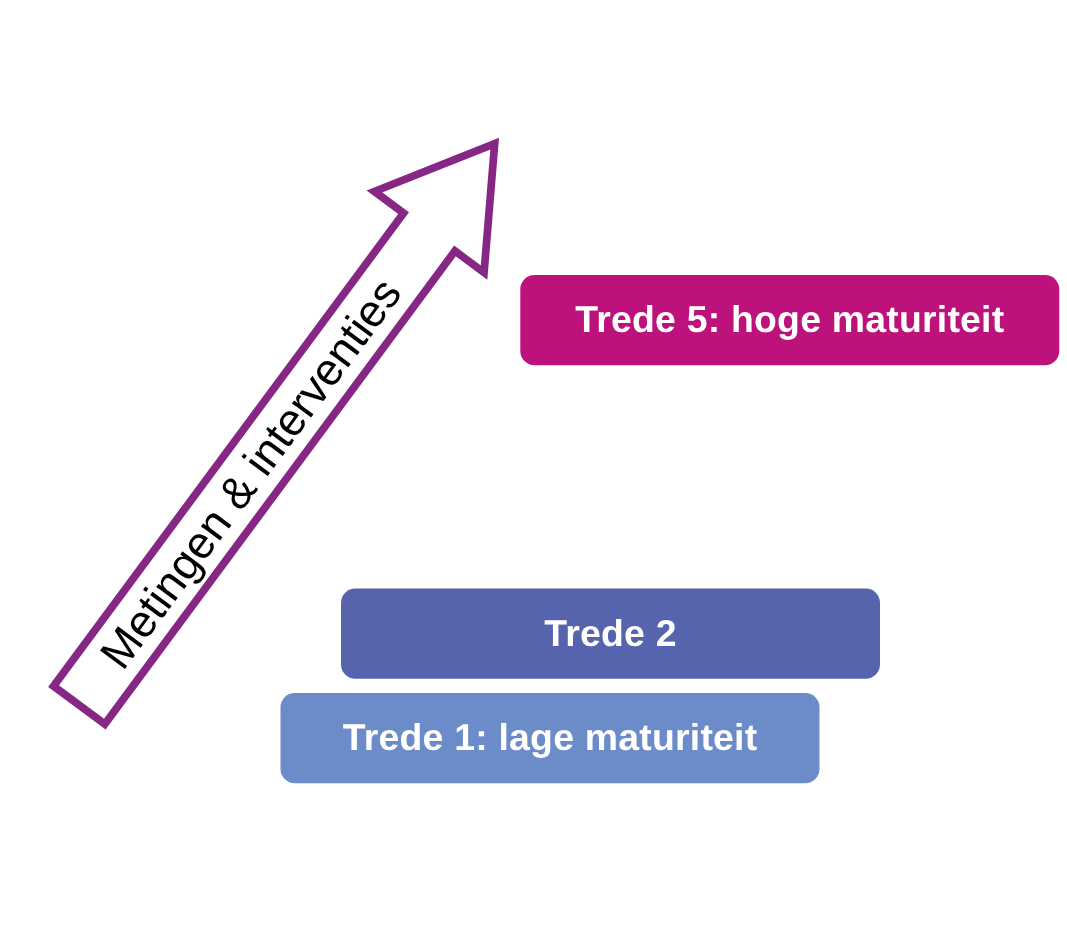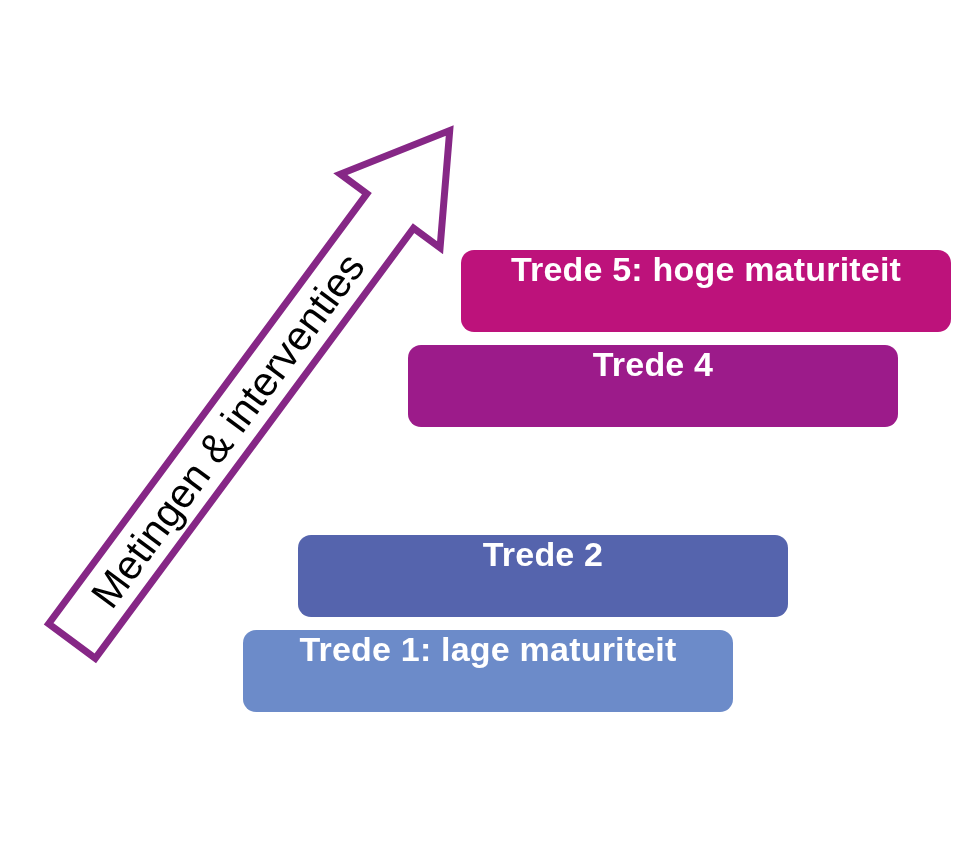--- a/index.html
+++ b/index.html
@@ -14,22 +14,23 @@
     height: 852px;
     background: #ffffff;
     overflow: hidden;
   }
   .step-bar {
     position: absolute;
     width: 490px;
     height: 82px;
     border-radius: 13px;
     display: flex;
-    align-items: flex-start;
+    align-items: center;
     justify-content: center;
+    margin-left: 12px;
   }
   .step-label {
     color: #ffffff;
     font-weight: bold;
     font-size: 34px;
     letter-spacing: 0.2px;
     white-space: nowrap;
   }
   
   .step-5 { left: 461px; top: 250px; }
@@ -58,23 +59,20 @@
     <g transform="translate(72,641) rotate(-53.5)">
       <path d="M 0,-29 L 535,-29 L 535,-62 L 635,0 L 535,62 L 535,29 L 0,29 Z" fill="#ffffff" stroke-width="7" stroke-linejoin="miter" stroke="#862786"></path>
       <text class="arrow-text" x="262" y="14" text-anchor="middle">Metingen &amp; interventies</text>
     </g>
   </svg>
 
   <div class="step-bar step-5" style="background-color: rgb(189, 18, 123);">
     <span class="step-label">Trede 5: hoge maturiteit</span>
   </div>
 
-  <div class="step-bar step-4" style="background-color: rgb(156, 27, 138);">
-    <span class="step-label">Trede 4</span>
-  </div>
 
 
   <div class="step-bar step-2" style="background-color: rgb(85, 100, 173);">
     <span class="step-label">Trede 2</span>
   </div>
 
   <div class="step-bar step-1" style="background-color: rgb(108, 139, 201);">
     <span class="step-label">Trede 1: lage maturiteit</span>
   </div>
 

